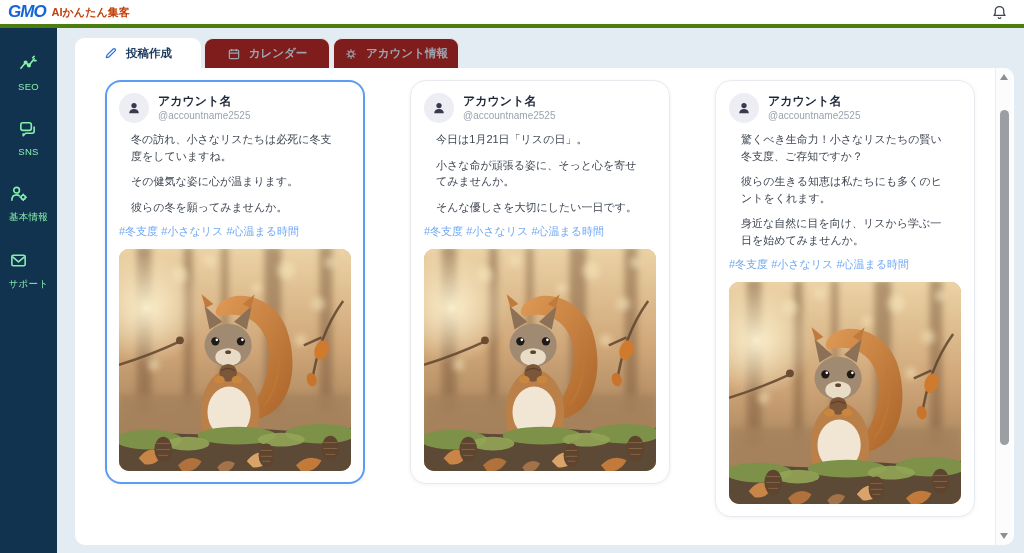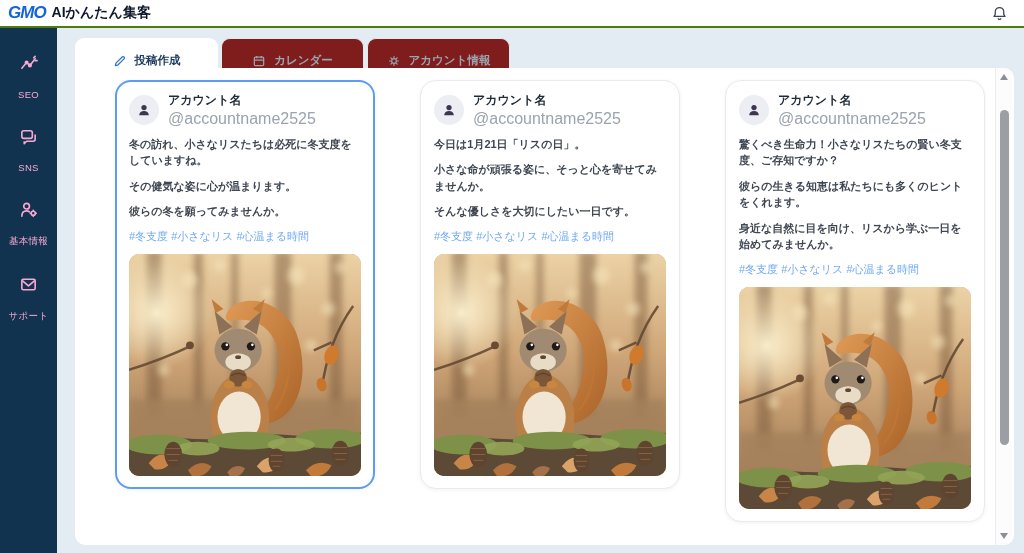--- a/index.html
+++ b/index.html
@@ -2,58 +2,58 @@
 <html><head>
 <meta charset="utf-8">
 <style>
   * { margin:0; padding:0; box-sizing:border-box; }
   html,body { width:1024px; height:553px; overflow:hidden; }
   body { font-family:"Liberation Sans", sans-serif; background:#E3EBF3; }
   .app { position:relative; width:1024px; height:553px; }
 
   
   .header { position:absolute; top:0; left:0; width:1024px; height:28px; background:#fff;
-            border-bottom:2px solid #4d7c0f; display:flex; align-items:center;
+            border-bottom:4px solid #4d7c0f; display:flex; align-items:center;
             justify-content:space-between; padding:0 16px 0 8px; z-index:6; }
   .brand { display:flex; align-items:center; gap:6px; }
   .logo { color:#1565D8; font-weight:bold; font-size:17px; letter-spacing:-1px; font-style:italic; }
-  .app-title { color:#0f172a; font-weight:bold; font-size:14px; }
+  .app-title { color:#c2410c; font-weight:bold; font-size:11px; }
   .bell { width:17px; height:17px; color:#3C4450; cursor:pointer; }
 
   
   .sidebar { position:absolute; top:28px; left:0; width:57px; height:525px; background:#12334F;
              display:flex; flex-direction:column; align-items:center; padding-top:26px; gap:27px; }
-  .side-item { display:flex; flex-direction:column; align-items:center; gap:12px;
-               color:#f9a8d4; cursor:pointer; }
+  .side-item { display:flex; flex-direction:column; gap:4px;
+               color:#86efac; cursor:pointer; }
   .side-item svg { width:19px; height:19px; }
   .side-label { font-size:9.5px; letter-spacing:0.3px; }
 
   
   .tabbar { position:absolute; left:75px; top:38px; display:flex; gap:3px; z-index:3; }
-  .tab { width:143px; height:30px; display:flex; align-items:flex-end; justify-content:center;
+  .tab { width:126px; height:30px; display:flex; align-items:center; justify-content:center;
          gap:8px; font-size:11.5px; font-weight:bold; border-radius:9px 9px 0 0; cursor:pointer; }
   .tab svg { width:14px; height:14px; }
   .tab.active { background:#fff; color:#1C3A5E; }
   .tab.active svg { color:#2D72D9; }
   .tab.inactive { background:#7f1d1d; color:#9CA4AF; border:1px solid #E4E8ED; border-bottom:none; }
 
   
   .panel { position:absolute; left:75px; top:68px; width:939px; height:477px; background:#fff;
            border-radius:0 10px 10px 10px; overflow:hidden; z-index:2; }
-  .cards { position:absolute; left:40px; top:12px; display:flex; gap:45px; align-items:flex-start; }
+  .cards { position:absolute; left:30px; top:12px; display:flex; gap:45px; align-items:flex-start; }
   .card { width:260px; background:#fff; border:1px solid #E7EAEF; border-radius:16px;
           padding:12px 13px; box-shadow:0 1px 4px rgba(20,40,80,0.06); cursor:pointer; }
   .card.selected { border:2px solid #5D9CF5; padding:11px 12px; }
   .card-header { display:flex; align-items:center; gap:9px; margin-bottom:3px; }
   .avatar { width:30px; height:30px; border-radius:50%; background:#ECEEF3; flex:0 0 30px;
             display:flex; align-items:center; justify-content:center; }
   .avatar svg { width:14px; height:14px; fill:#3E3550; }
   .acc-name { font-size:12px; font-weight:bold; color:#1F2937; line-height:1.3; }
-  .acc-handle { font-size:16px; color:#9AA3AE; line-height:1.2; }
-  .post-text p { font-size:11px; line-height:1.5; color:#3F4752; margin:9px 0;font-weight:bold; }
+  .acc-handle { font-size:10px; color:#9AA3AE; line-height:1.2; }
+  .post-text p { font-size:11px; line-height:1.5; color:#3F4752; margin:9px 12px; }
   .post-text p:first-child { margin-top:8px; }
   .hashtags { font-size:11px; color:#6FA8F5; margin:9px 0 10px; cursor:pointer; }
   .post-image { width:100%; height:222px; border-radius:10px; overflow:hidden; background:#C9A272; }
   .post-image svg { width:100%; height:100%; display:block; }
 
   
   .scrollbar { position:absolute; right:2px; top:0; width:17px; height:100%;
                background:#FCFCFC; border-left:1px solid #EDEDEE; }
   .scroll-arrow { position:absolute; left:50%; transform:translateX(-50%); width:0; height:0;
                   border-left:4px solid transparent; border-right:4px solid transparent; cursor:pointer; }

